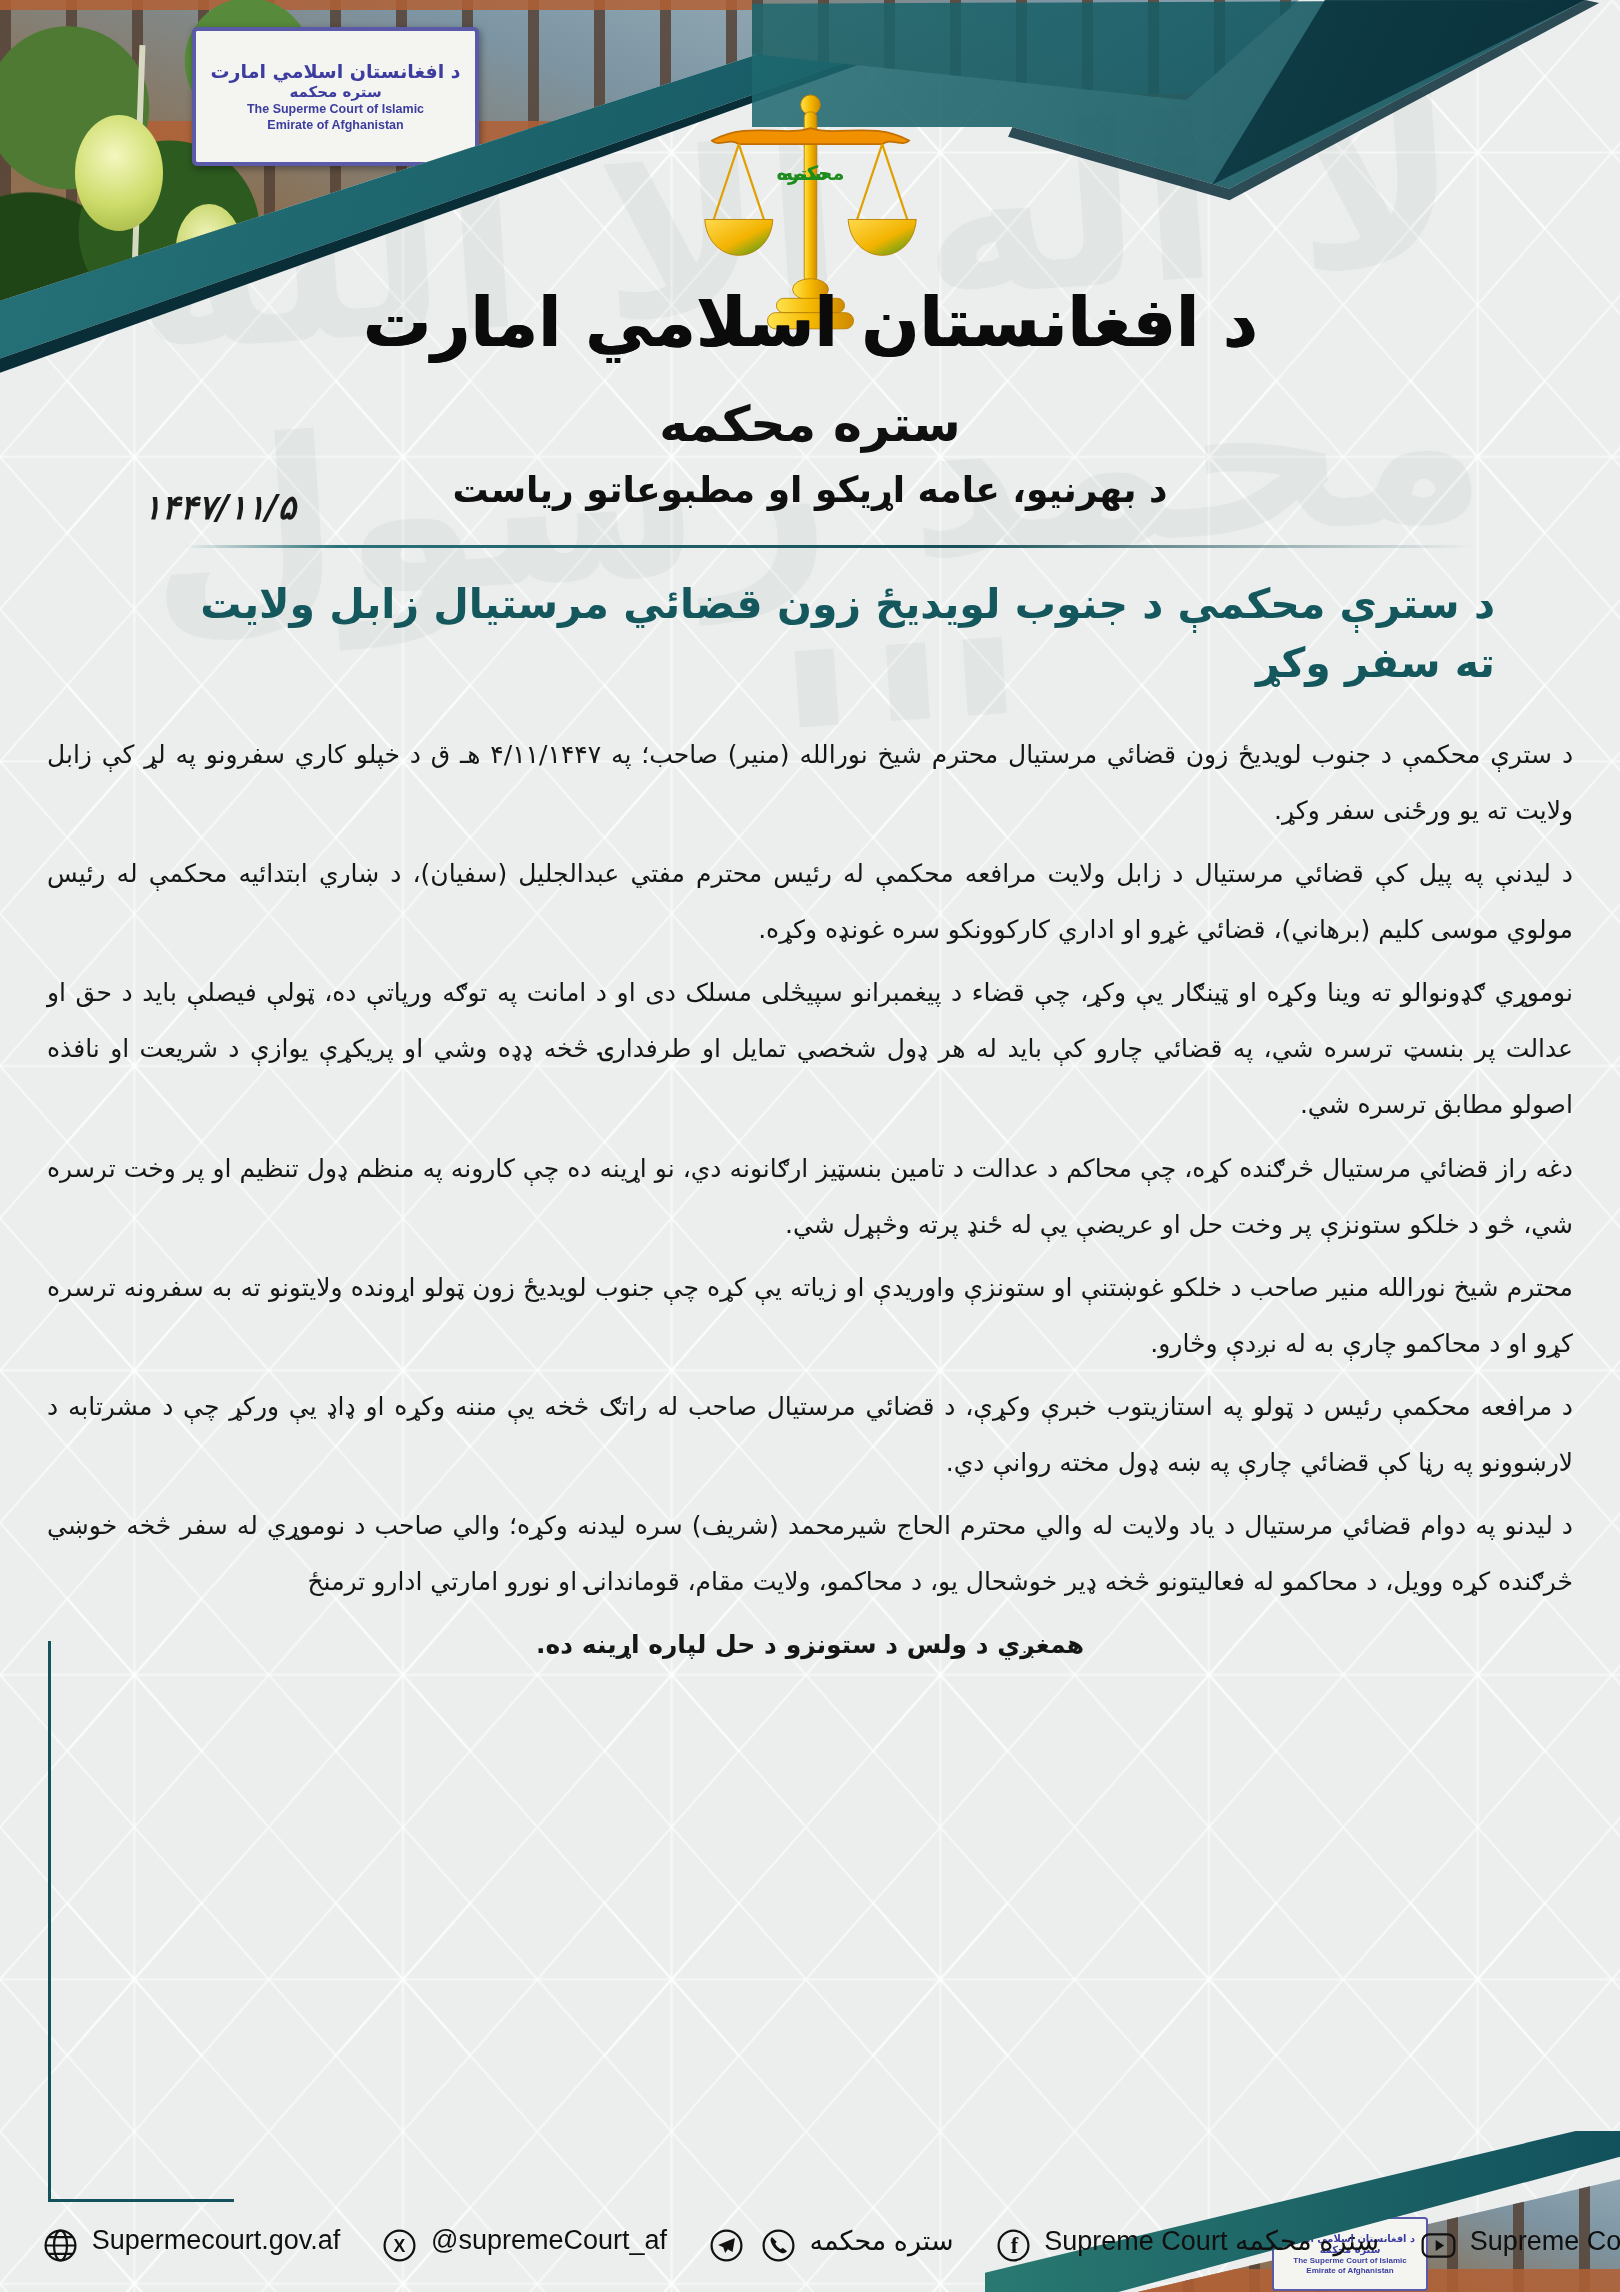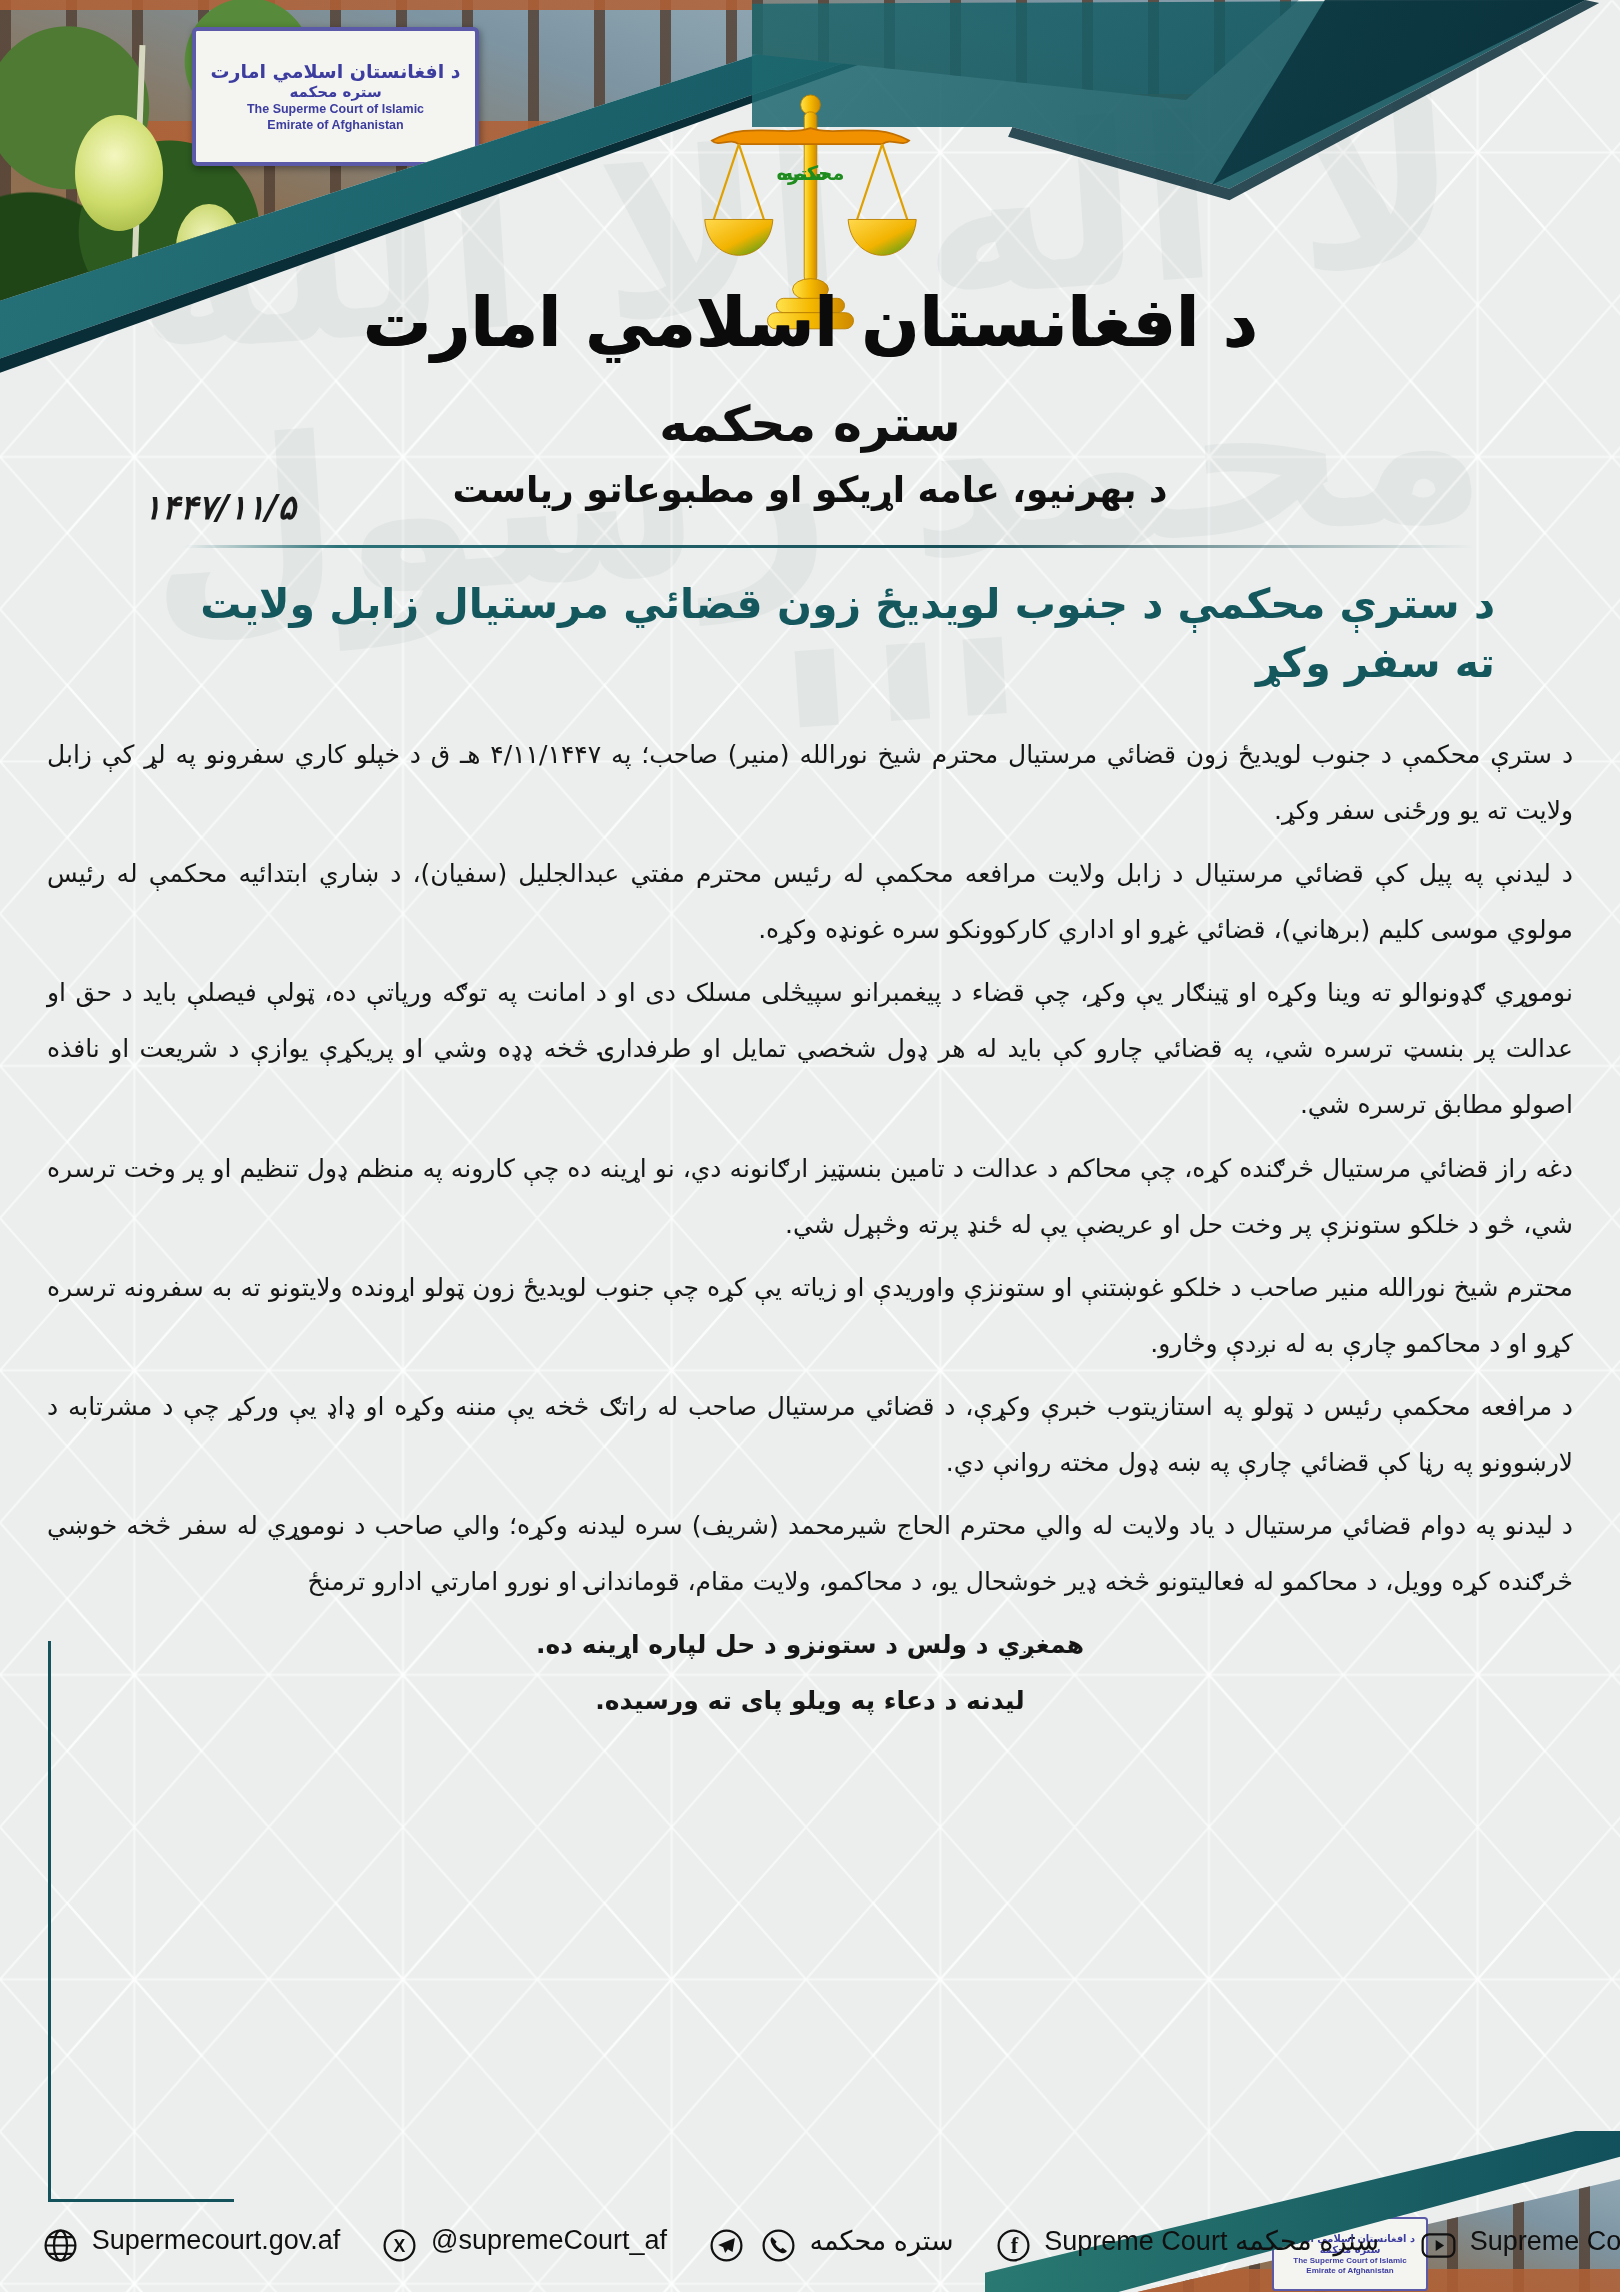--- a/index.html
+++ b/index.html
@@ -188,21 +188,20 @@
 
   <div class="abs body-text">
     <p>د سترې محکمې د جنوب لویدیځ زون قضائي مرستیال محترم شیخ نورالله (منیر) صاحب؛ په ۴/۱۱/۱۴۴۷ هـ ق د خپلو کاري سفرونو په لړ کې زابل ولایت ته یو ورځنی سفر وکړ.</p>
     <p>د لیدنې په پیل کې قضائي مرستیال د زابل ولایت مرافعه محکمې له رئیس محترم مفتي عبدالجلیل (سفیان)، د ښاري ابتدائیه محکمې له رئیس مولوي موسی کلیم (برهاني)، قضائي غړو او اداري کارکوونکو سره غونډه وکړه.</p>
     <p>نوموړي ګډونوالو ته وینا وکړه او ټینګار یې وکړ، چې قضاء د پیغمبرانو سپیڅلی مسلک دی او د امانت په توګه ورپاتې ده، ټولې فیصلې باید د حق او عدالت پر بنسټ ترسره شي، په قضائي چارو کې باید له هر ډول شخصي تمایل او طرفدارۍ څخه ډډه وشي او پریکړې یوازې د شریعت او نافذه اصولو مطابق ترسره شي.</p>
     <p>دغه راز قضائي مرستیال څرګنده کړه، چې محاکم د عدالت د تامین بنسټیز ارګانونه دي، نو اړینه ده چې کارونه په منظم ډول تنظیم او پر وخت ترسره شي، څو د خلکو ستونزې پر وخت حل او عریضې یې له ځنډ پرته وڅېړل شي.</p>
     <p>محترم شیخ نورالله منیر صاحب د خلکو غوښتنې او ستونزې واوریدې او زیاته یې کړه چې جنوب لویدیځ زون ټولو اړونده ولایتونو ته به سفرونه ترسره کړو او د محاکمو چارې به له نږدې وڅارو.</p>
     <p>د مرافعه محکمې رئیس د ټولو په استازیتوب خبرې وکړې، د قضائي مرستیال صاحب له راتګ څخه یې مننه وکړه او ډاډ یې ورکړ چې د مشرتابه د لارښوونو په رڼا کې قضائي چارې په ښه ډول مخته روانې دي.</p>
     <p>د لیدنو په دوام قضائي مرستیال د یاد ولایت له والي محترم الحاج شیرمحمد (شریف) سره لیدنه وکړه؛ والي صاحب د نوموړي له سفر څخه خوښي څرګنده کړه وویل، د محاکمو له فعالیتونو څخه ډیر خوشحال یو، د محاکمو، ولایت مقام، قوماندانۍ او نورو امارتي ادارو ترمنځ</p>
     <p class="centered">همغږي د ولس د ستونزو د حل لپاره اړینه ده.</p>
-    <p class="centered">لیدنه د دعاء په ویلو پای ته ورسیده.</p>
   </div>
 
   <div class="abs corner-bracket-v"></div>
   <div class="abs corner-bracket-h"></div>
 
   <div class="abs photo-bldg photo-br"></div>
   <div class="abs sign-br">
     <div class="s1">د افغانستان اسلامي امارت</div>
     <div class="s1">ستره محکمه</div>
     <div class="s3">The Superme Court of Islamic</div>

